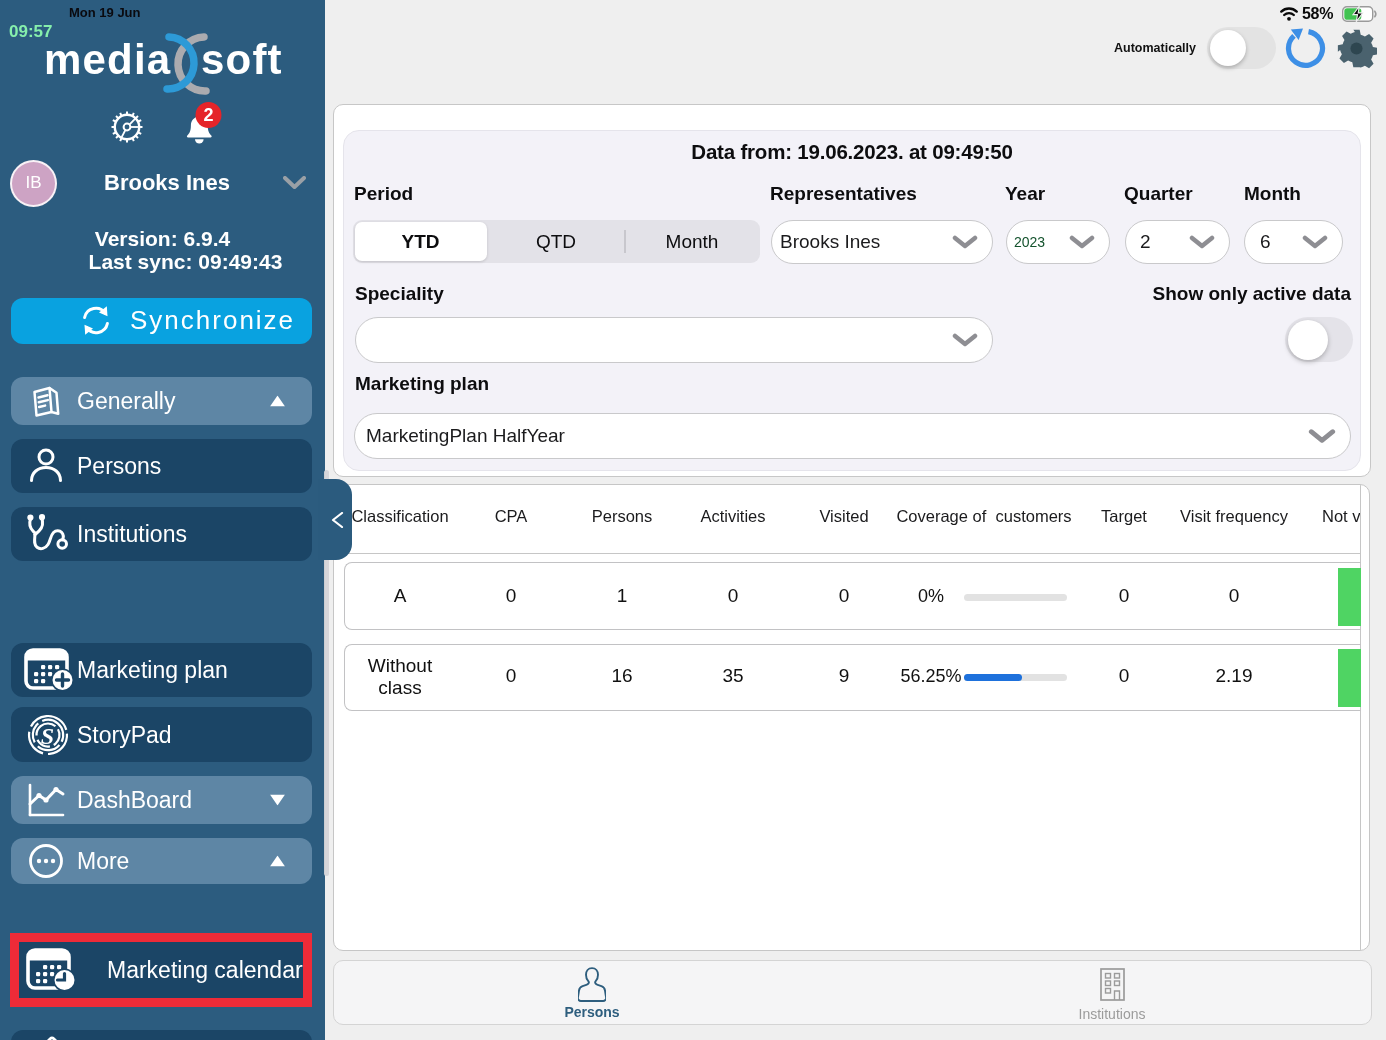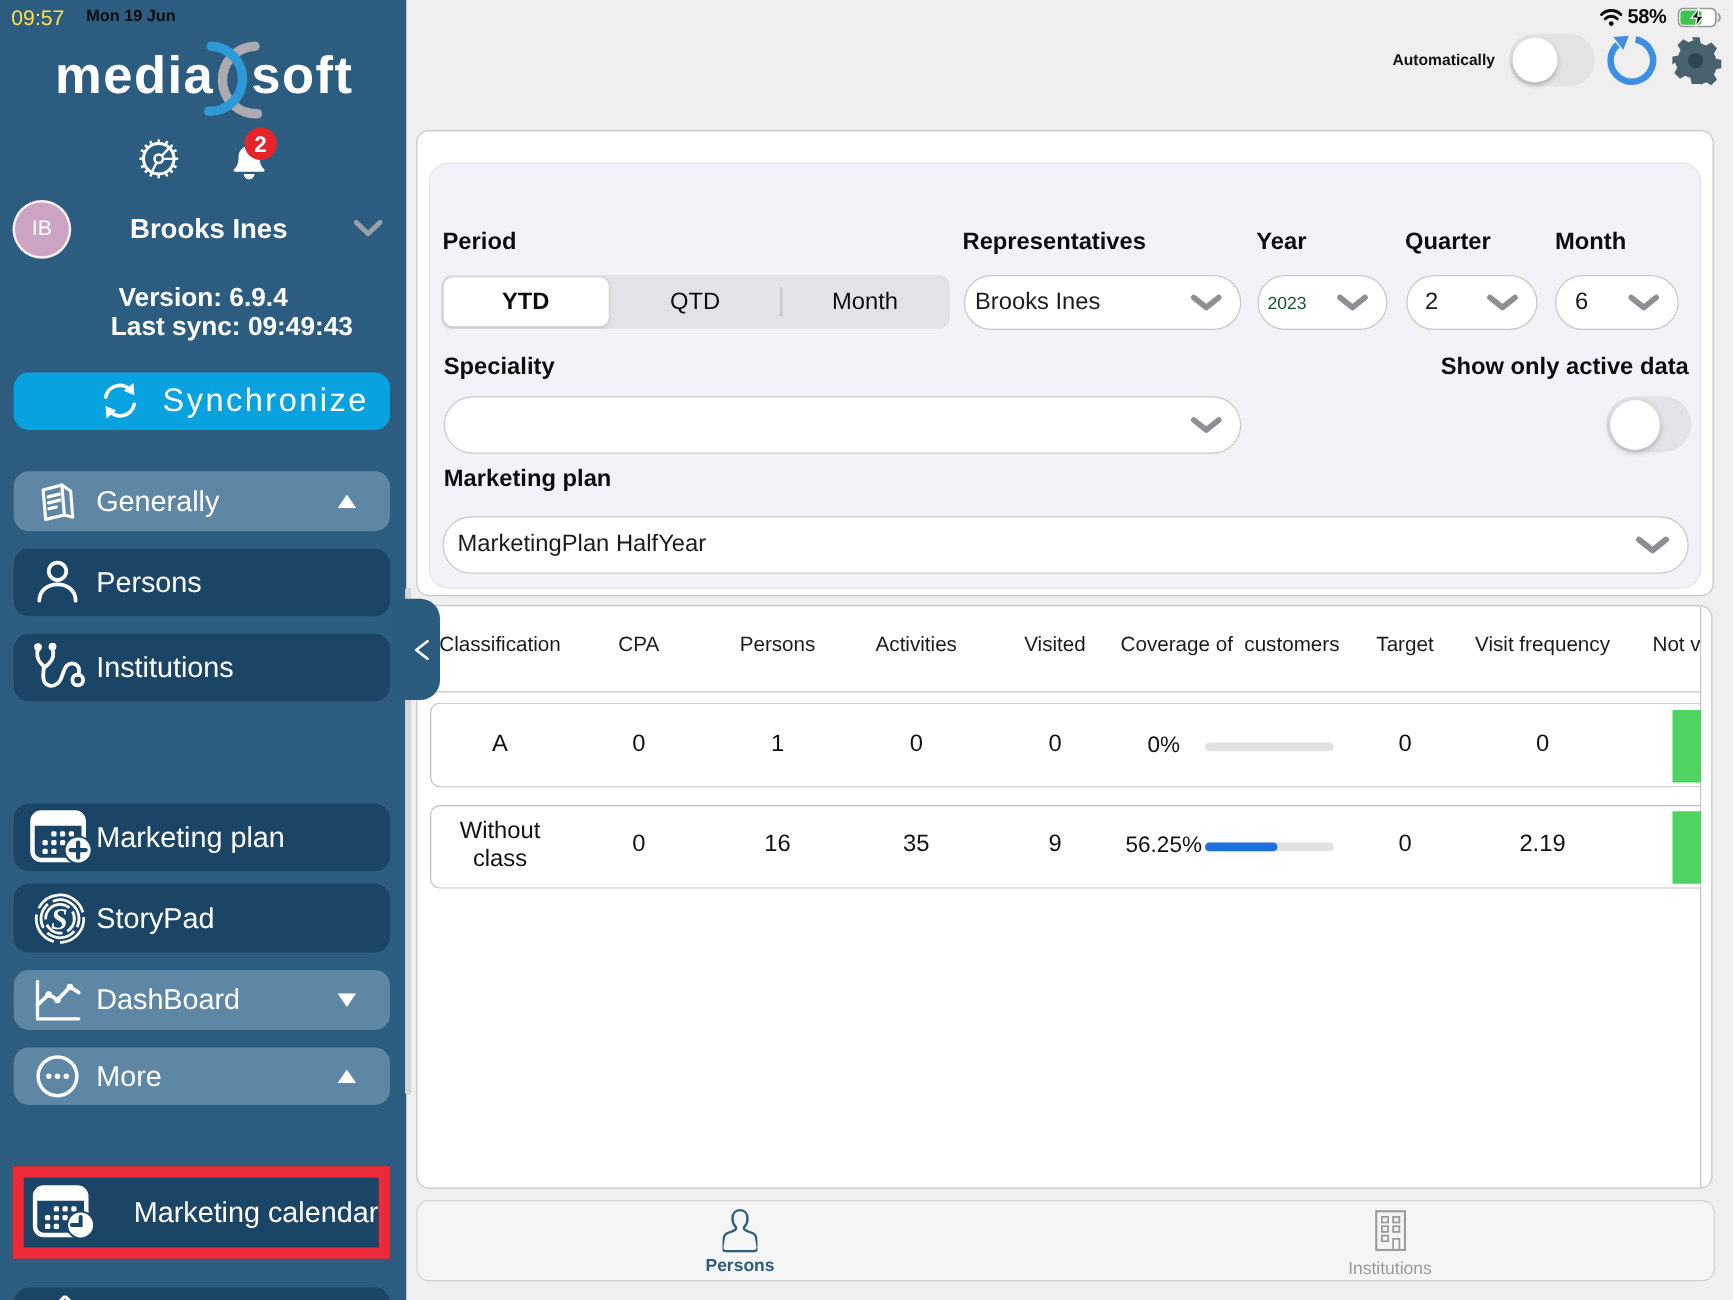--- a/index.html
+++ b/index.html
@@ -43,20 +43,21 @@
   <polygon points="6.8,2.6 19,1.6 14.6,13" fill="#3D8FE6"></polygon>
 </svg>
 <svg class="abs" style="left:1336px;top:28px;" width="41" height="41" viewBox="0 0 44 44">
   <path fill="#4A626E" d="M18.6 2 h6.8 l1.1 5.2 a15.5 15.5 0 0 1 4.5 1.9 l4.5-2.6 4.8 4.8 -2.6 4.5 a15.5 15.5 0 0 1 1.9 4.5 l5.2 1.1 v6.8 l-5.2 1.1 a15.5 15.5 0 0 1 -1.9 4.5 l2.6 4.5 -4.8 4.8 -4.5-2.6 a15.5 15.5 0 0 1 -4.5 1.9 L25.4 42 h-6.8 l-1.1-5.2 a15.5 15.5 0 0 1 -4.5-1.9 l-4.5 2.6 -4.8-4.8 2.6-4.5 a15.5 15.5 0 0 1 -1.9-4.5 L2 25.4 v-6.8 l5.2-1.1 a15.5 15.5 0 0 1 1.9-4.5 L6.5 8.5 11.3 3.7 l4.5 2.6 a15.5 15.5 0 0 1 4.5-1.9 Z"></path>
   <circle cx="22" cy="22" r="6.5" fill="#2E4650"></circle>
 </svg>
 
 <div class="abs" style="left:333px;top:104px;width:1038px;height:373px;background:#fff;border:1px solid #C7C7C7;border-radius:10px;box-sizing:border-box;"></div>
 <div class="abs" style="left:343px;top:130px;width:1018px;height:341px;background:#F3F2F8;border:1px solid #E5E4EB;border-radius:16px;box-sizing:border-box;"></div>
 
+<div class="abs" style="left:343px;top:140px;width:1018px;text-align:center;font-size:20.5px;font-weight:700;letter-spacing:-0.2px;color:#0d0d0f;">Data from: 19.06.2023. at 09:49:50</div>
 
 <div class="lbl" style="left:354px;top:183px;">Period</div>
 <div class="lbl" style="left:770px;top:183px;">Representatives</div>
 <div class="lbl" style="left:1005px;top:183px;">Year</div>
 <div class="lbl" style="left:1124px;top:183px;">Quarter</div>
 <div class="lbl" style="left:1244px;top:183px;">Month</div>
 
 <div class="abs" style="left:353px;top:220px;width:407px;height:43px;background:#E3E2E8;border-radius:9px;">
   <div class="abs" style="left:271px;top:10px;width:1.5px;height:23px;background:#C8C7CD;"></div>
   <div class="abs" style="left:2px;top:2px;width:132px;height:39px;background:#fff;border-radius:7px;box-shadow:0 1px 3px rgba(0,0,0,0.15);"></div>
@@ -166,21 +167,21 @@
   <rect x="14.5" y="5.5" width="5" height="4.5" fill="none" stroke="#9B9B9B" stroke-width="1.4"></rect>
   <rect x="5.5" y="13" width="5" height="4.5" fill="none" stroke="#9B9B9B" stroke-width="1.4"></rect>
   <rect x="14.5" y="13" width="5" height="4.5" fill="none" stroke="#9B9B9B" stroke-width="1.4"></rect>
   <rect x="5.5" y="20.5" width="5" height="4.5" fill="none" stroke="#9B9B9B" stroke-width="1.4"></rect>
   <path d="M14.5 32 v-9 h5 v9" fill="none" stroke="#9B9B9B" stroke-width="1.4"></path>
 </svg>
 <div class="abs" style="left:492px;top:1004px;width:200px;text-align:center;font-size:14px;font-weight:700;color:#2E5E7E;">Persons</div>
 <div class="abs" style="left:1012px;top:1006px;width:200px;text-align:center;font-size:14px;color:#9B9B9B;">Institutions</div>
 
 <div class="abs" id="sidebar" style="left:0;top:0;width:325px;height:1040px;background:#2C5C7F;">
-  <div class="abs" style="left:9px;top:5px;font-size:17px;font-weight:400;color:#fde047;">09:57</div>
+  <div class="abs" style="left:9px;top:22px;font-size:17px;font-weight:700;color:#86efac;">09:57</div>
   <div class="abs" style="left:69px;top:5px;font-size:13px;font-weight:700;color:#0a0a0f;">Mon 19 Jun</div>
 
   <div class="abs" style="left:44px;top:39px;font-size:42px;font-weight:700;letter-spacing:1.2px;color:#fff;line-height:1;">media</div>
   <div class="abs" style="left:201px;top:39px;font-size:42px;font-weight:700;letter-spacing:1.2px;color:#fff;line-height:1;">soft</div>
   <svg class="abs" style="left:150px;top:28px;" width="70" height="70" viewBox="0 0 70 70">
     <path d="M54 9 A26 26 0 0 0 56 63" fill="none" stroke="#ABABAF" stroke-width="7.5" stroke-linecap="round"></path>
     <path d="M19 9 A26 26 0 0 1 17 61" fill="none" stroke="#2D9AD7" stroke-width="7.5" stroke-linecap="round"></path>
   </svg>
 
   <svg class="abs" style="left:110px;top:110px;" width="34" height="34" viewBox="0 0 34 34">

